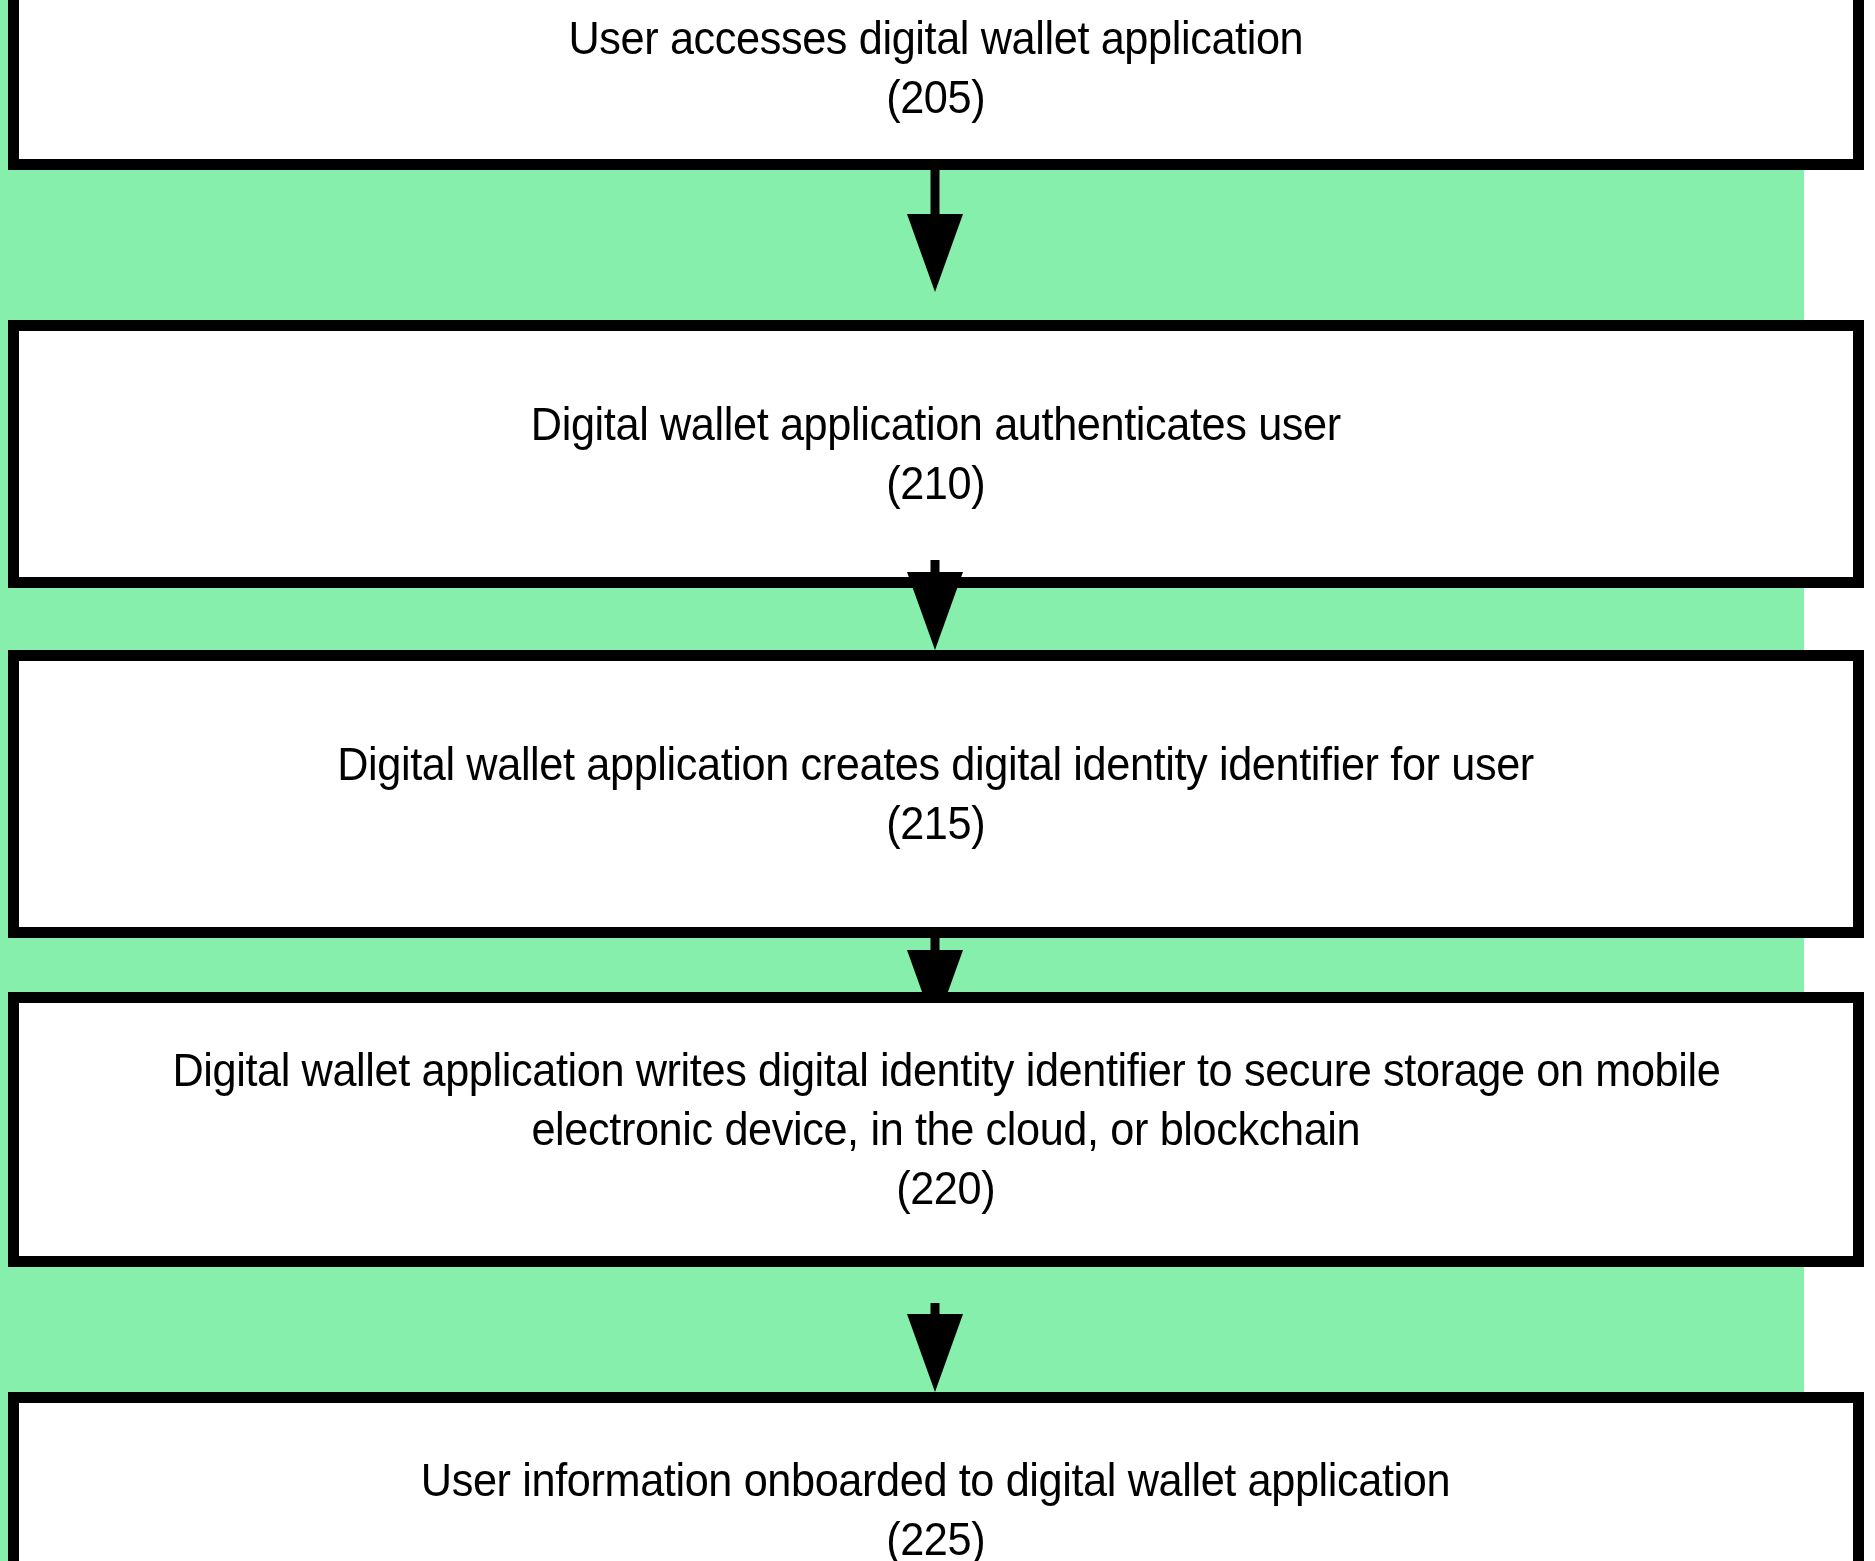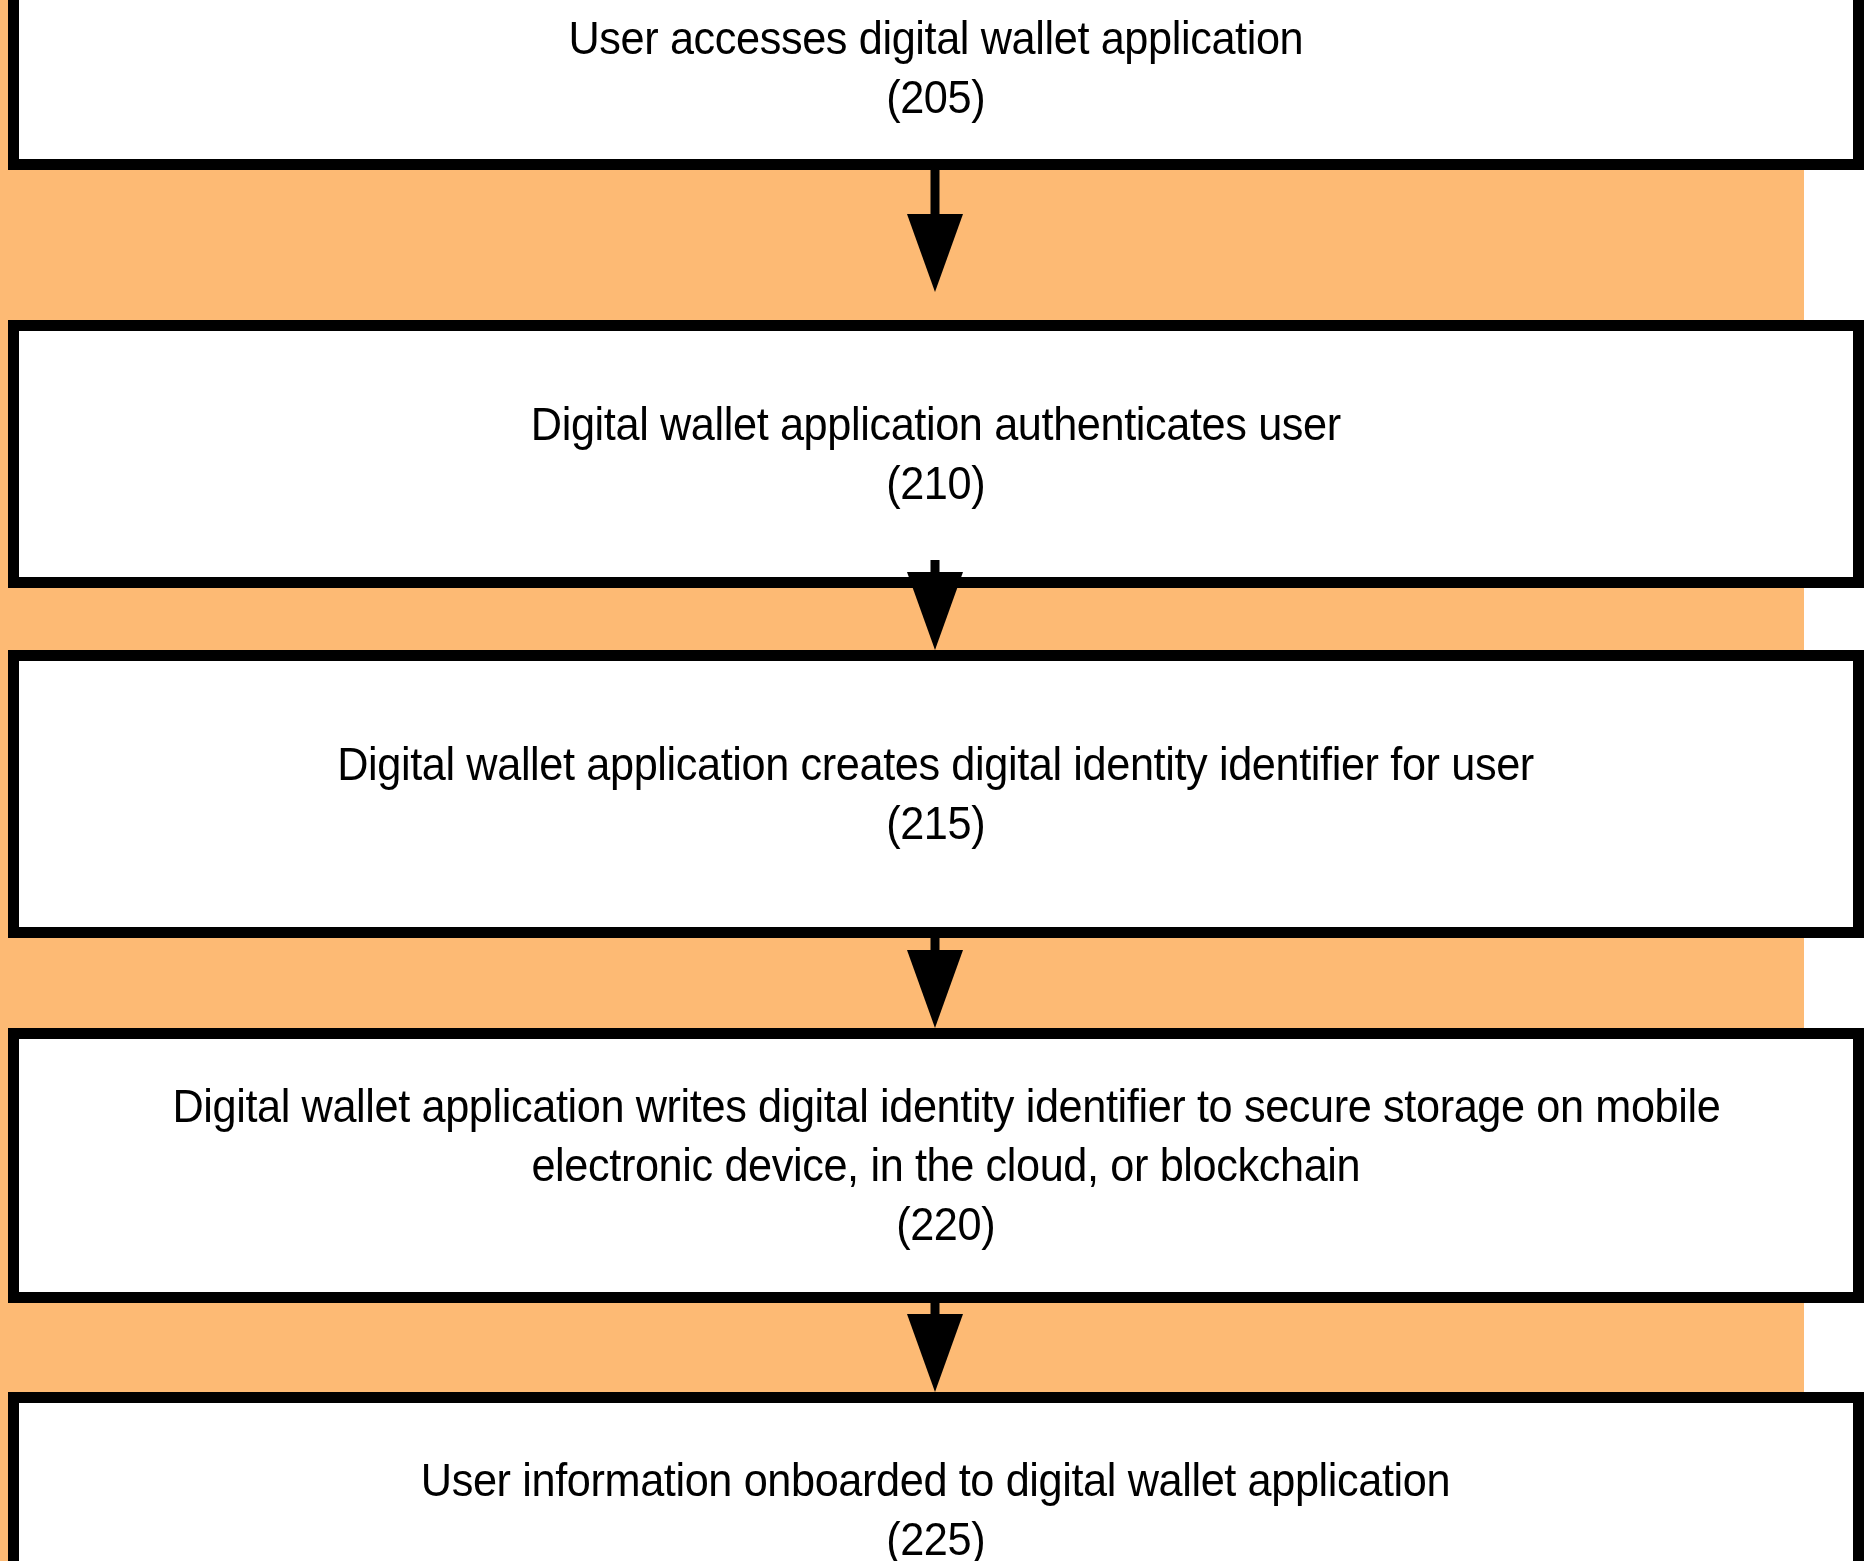--- a/index.html
+++ b/index.html
@@ -11,21 +11,21 @@
   body {
     width: 1875px;
     height: 1561px;
     overflow: hidden;
     font-family: "Liberation Sans", "DejaVu Sans", sans-serif;
   }
   #flowchart {
     position: relative;
     width: 1804px;
     height: 1561px;
-    background: #fdba74;
+    background: #86efac;
   }
   .node {
     position: absolute;
     box-sizing: border-box;
     background: #ffffff;
     border: 11px solid #000000;
     display: flex;
     flex-direction: column;
     align-items: center;
     justify-content: center;
@@ -48,21 +48,21 @@
     line-height: 1.28;
     color: #000000;
     text-align: center;
     letter-spacing: -0.4px;
     transform: scaleX(0.94);
   }
   
   #node-205 { left: 8px;  top: -90px;   width: 1856px; height: 260px; justify-content: flex-start; padding-top: 88px; }
   #node-210 { left: 8px;  top: 292px;   width: 1856px; height: 268px; margin-top: 28px; }
   #node-215 { left: 8px;  top: 650px;   width: 1856px; height: 288px; justify-content: center; }
-  #node-220 { left: 8px;  top: 1028px;  width: 1856px; height: 275px; padding-left: 20px; }
+  #node-220 { left: 8px;  top: 992px;  width: 1856px; height: 275px; padding-left: 20px; }
   #node-225 { left: 8px;  top: 1392px;  width: 1856px; height: 260px; justify-content: flex-start; padding-top: 48px; }
 
   .node-inner {
     display: flex;
     flex-direction: column;
     align-items: center;
   }
 
   
   .connector {

